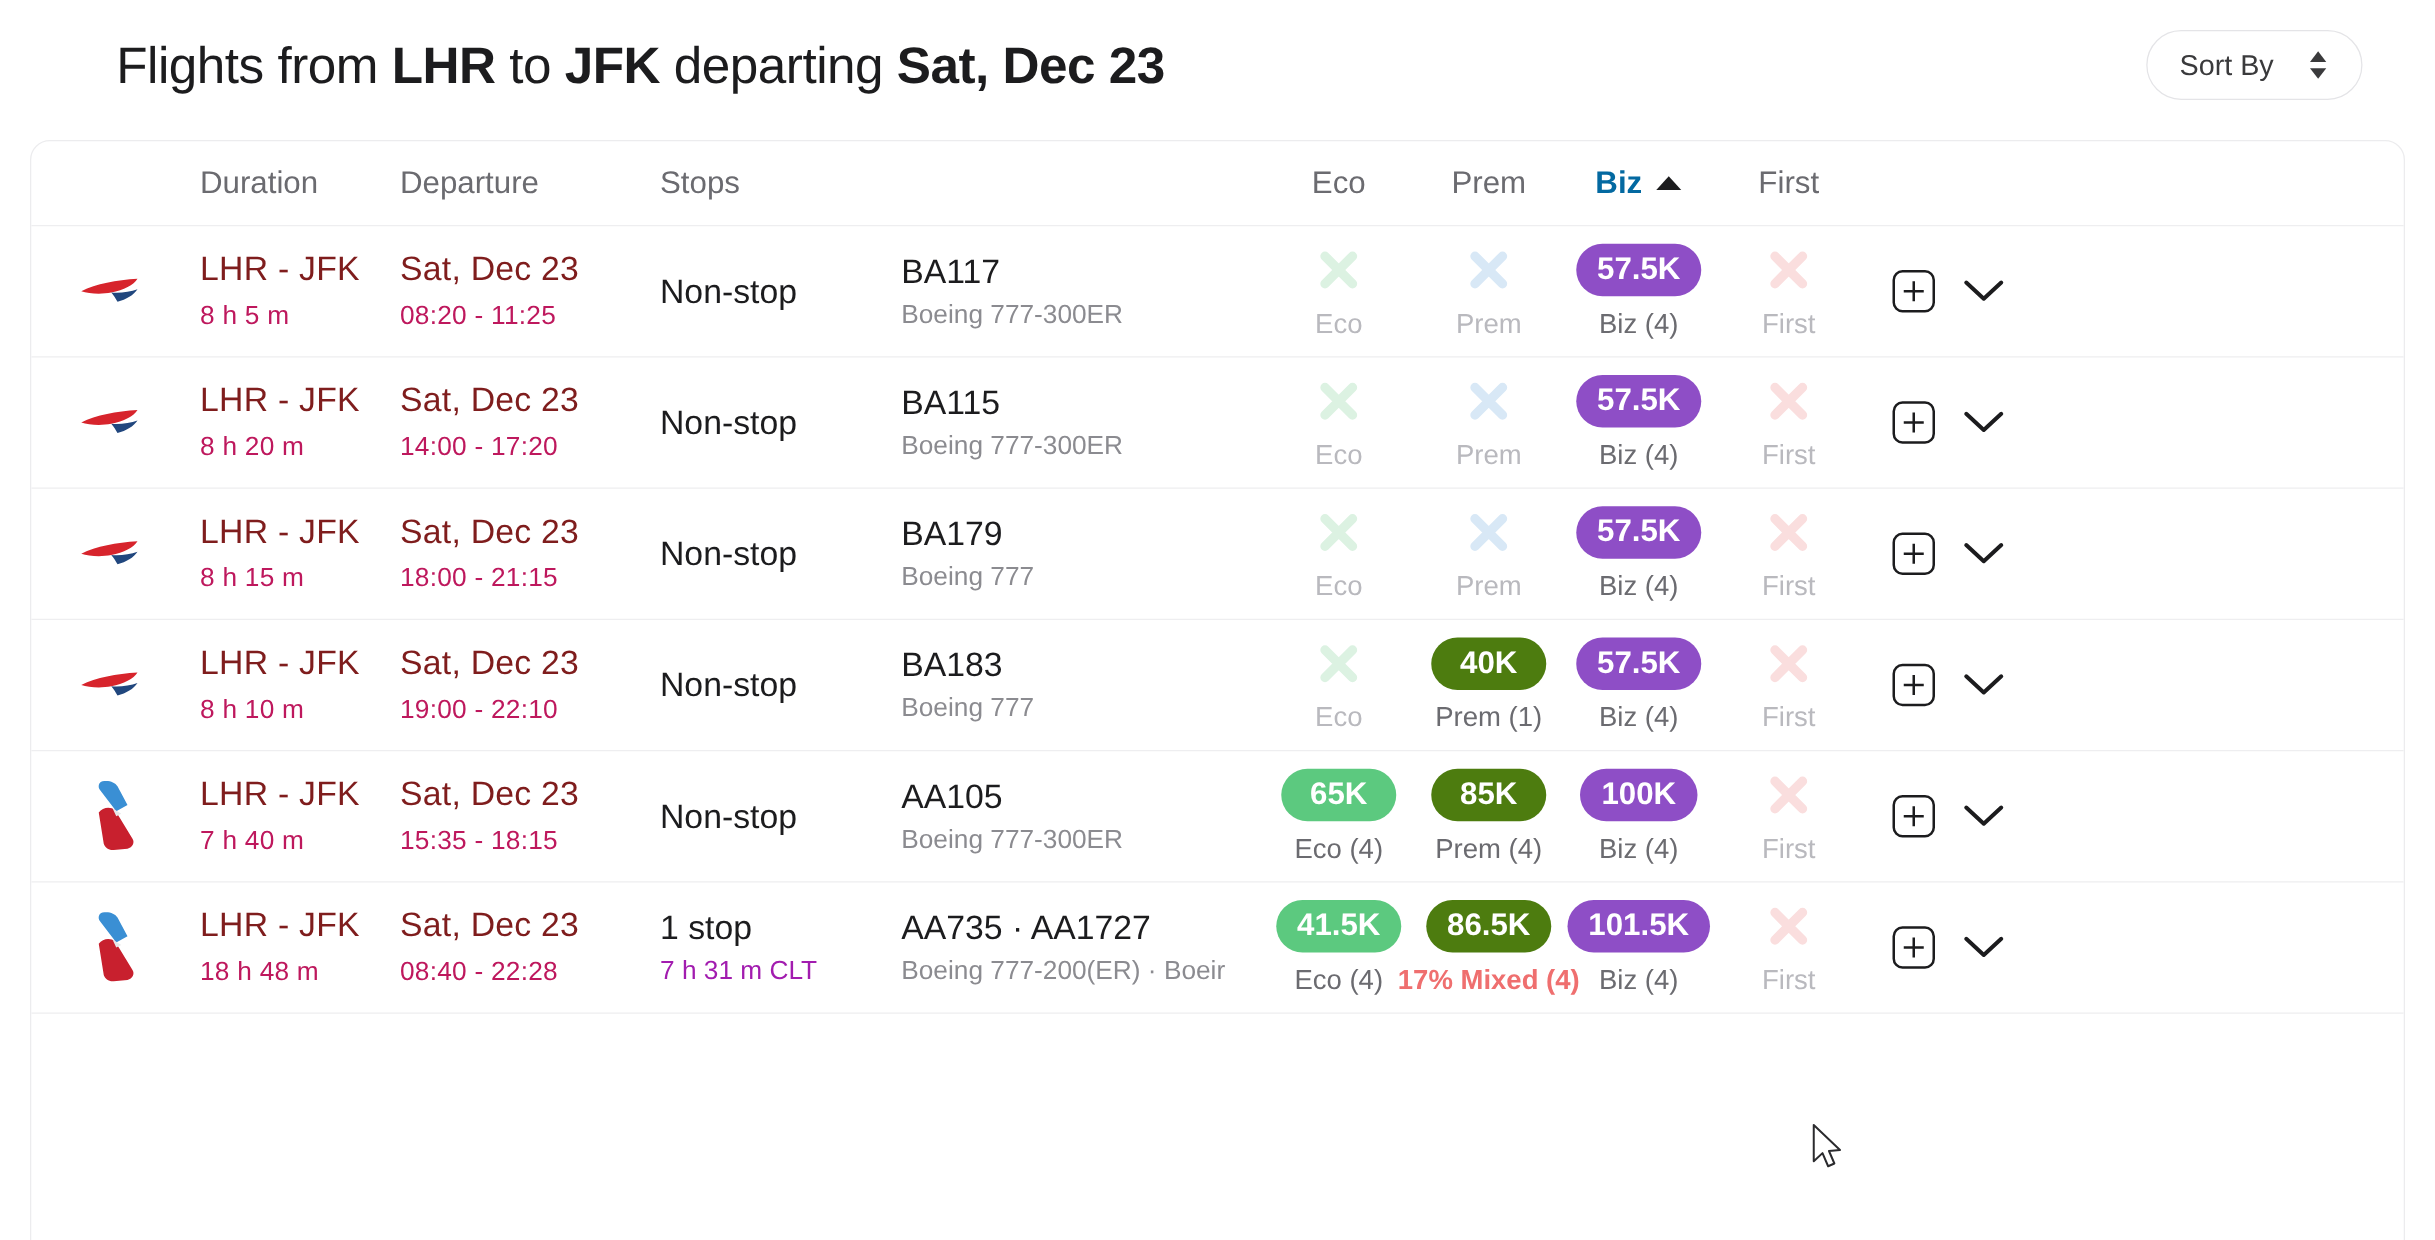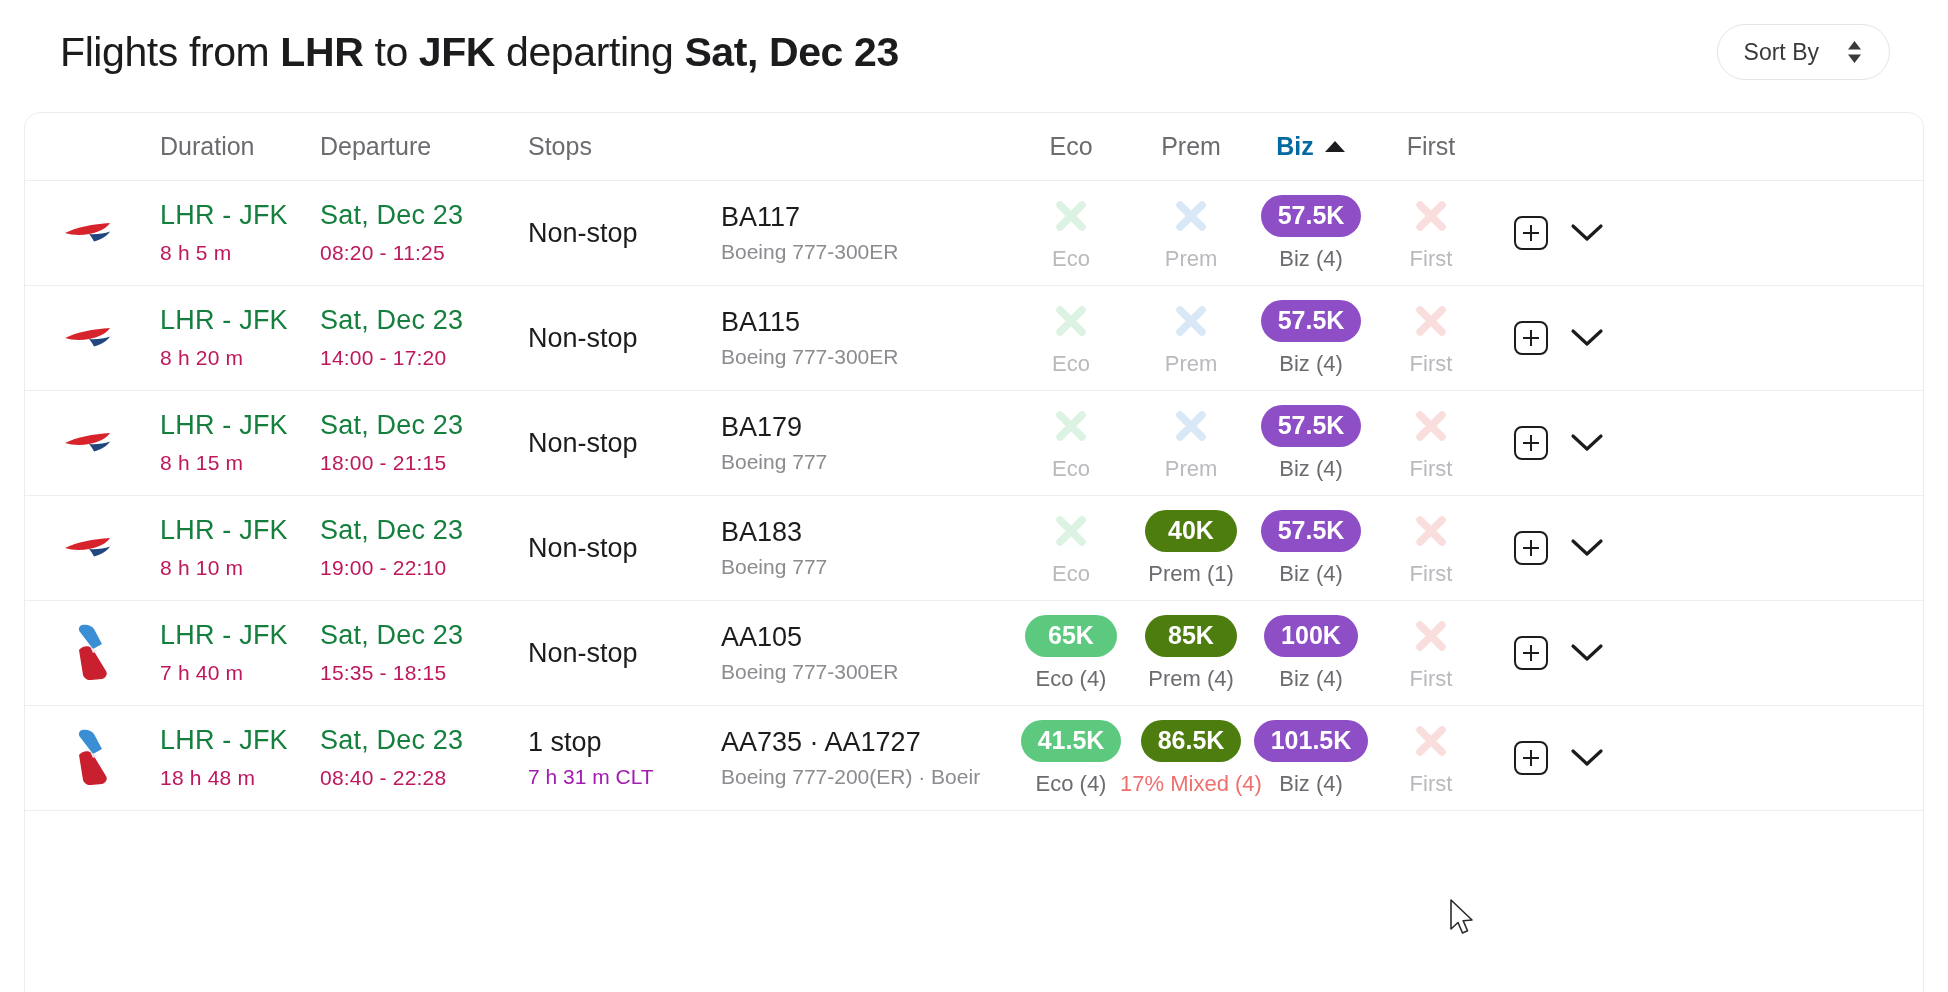--- a/index.html
+++ b/index.html
@@ -2,21 +2,21 @@
 <html><head>
 <meta charset="utf-8">
 <style>
   * { box-sizing: border-box; margin: 0; padding: 0; }
   html, body {
     width: 1948px; height: 992px;
     background: #ffffff;
     font-family: "Liberation Sans", sans-serif;
     overflow: hidden;
   }
-  .page { position: relative; width: 1948px; height: 992px; background: #fff; }
+  .page { position: relative; width: 1948px; height: 992px; background: #fff; padding-left: 33px; }
 
   
   .topbar {
     height: 104px;
     display: flex; align-items: center; justify-content: space-between;
     padding: 0 58px 0 60px;
   }
   .page-title {
     font-size: 41px; font-weight: 400; color: #1c1c1e;
     letter-spacing: -0.4px; white-space: nowrap;
@@ -54,41 +54,41 @@
   .c-logo   { width: 135px; display: flex; justify-content: center; align-items: center; flex: none; }
   .c-route  { width: 160px; flex: none; }
   .c-dep    { width: 208px; flex: none; }
   .c-stops  { width: 193px; flex: none; }
   .c-flight { width: 290px; flex: none; overflow: hidden; }
   .c-cab    { width: 120px; flex: none; text-align: center; }
   .c-actions{ width: 145px; flex: none; display: flex; align-items: center; gap: 22px; padding-left: 23px; }
 
   .head .c-cab { text-align: center; }
 
-  .line1 { font-size: 27px; color: #15803d; line-height: 1.16; letter-spacing: 0.2px; white-space: nowrap; }
+  .line1 { font-size: 27px; color: #7f1d1d; line-height: 1.16; letter-spacing: 0.2px; white-space: nowrap; }
   .line2 { font-size: 21px; color: #be185d; line-height: 1.3; margin-top: 7px; white-space: nowrap; letter-spacing: 0.2px; }
   .stops-main { font-size: 27px; color: #1c1c1e; white-space: nowrap; }
   .stops-sub  { font-size: 21px; color: #a21caf; margin-top: 7px; white-space: nowrap; }
   .fl-main { font-size: 27px; color: #1c1c1e; white-space: nowrap; }
   .fl-sub  { font-size: 21px; color: #8b8b90; margin-top: 7px; white-space: nowrap; }
 
   
   .cab-inner { display: flex; flex-direction: column; align-items: center; justify-content: center; }
   .pill {
     display: inline-flex; align-items: center; justify-content: center;
     min-width: 92px; height: 42px; padding: 0 17px;
     border-radius: 21px; color: #fff; font-size: 25px; font-weight: 700;
     white-space: nowrap;
   }
   .pill.eco  { background: #5cc97f; }
   .pill.prem { background: #4d7c0f; }
   .pill.biz  { background: #8e4ec6; }
   .cab-label { font-size: 22px; color: #6b6b70; margin-top: 9px; white-space: nowrap; }
   .cab-label.muted  { color: #b9b9be; }
-  .cab-label.mixed  { color: #ef6f6f; }
+  .cab-label.mixed  { color: #ef6f6f; font-weight: bold; }
 
   .xmark { width: 42px; height: 42px; display: block; }
 
   
   .btn-add {
     width: 34px; height: 34px; border: 2.6px solid #1c1c1e; border-radius: 8px;
     position: relative; cursor: pointer; flex: none;
   }
   .btn-add:before, .btn-add:after {
     content: ""; position: absolute; background: #1c1c1e;

